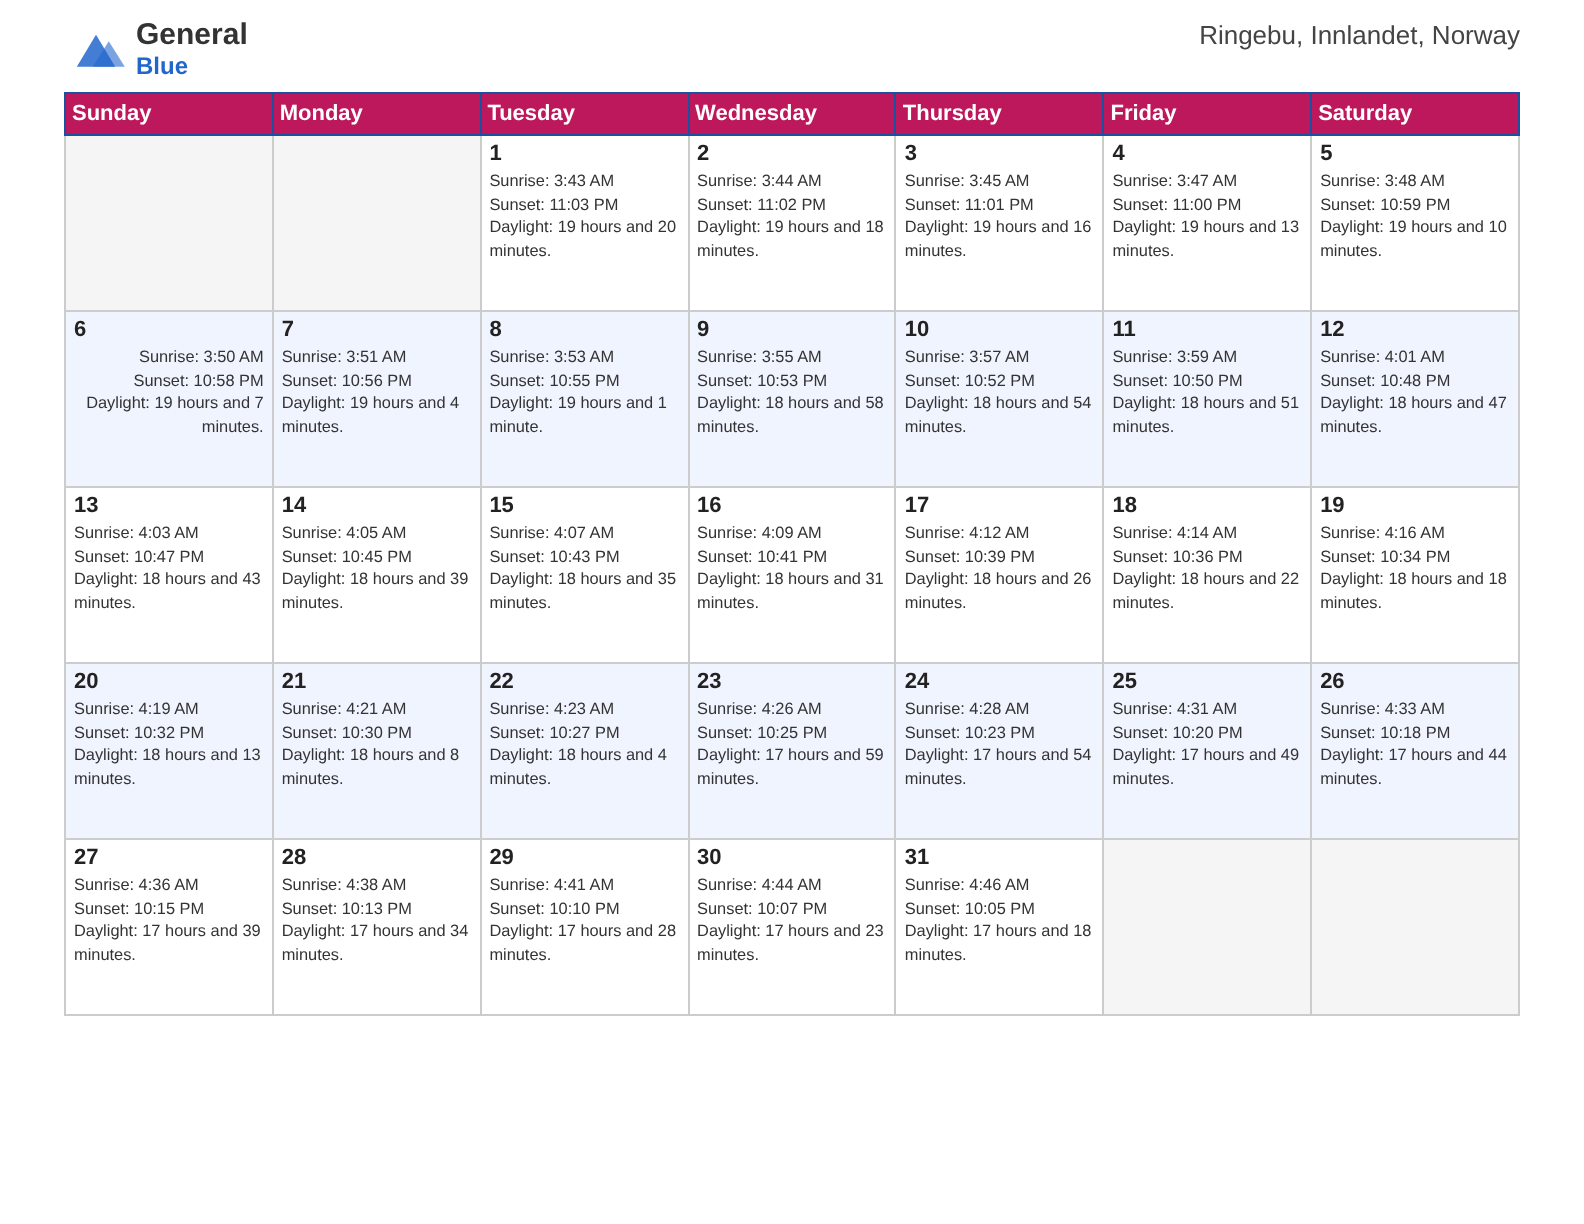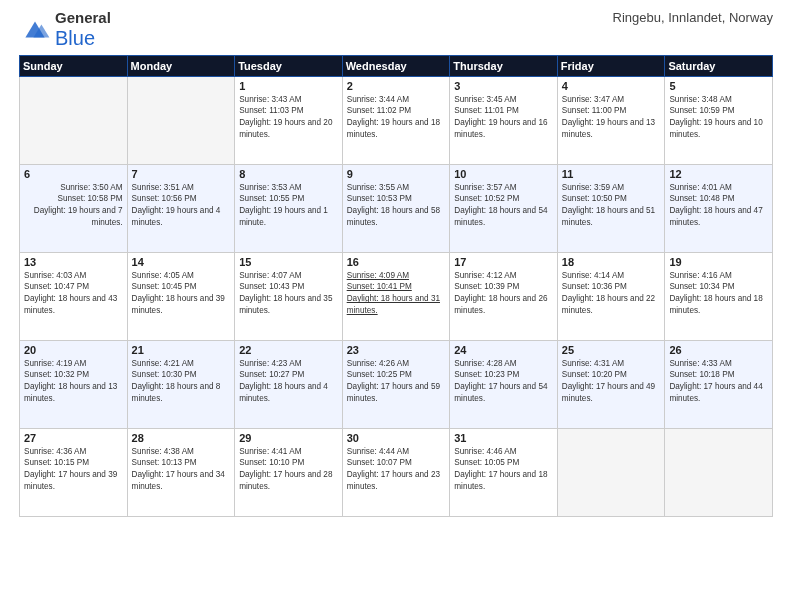--- a/index.html
+++ b/index.html
@@ -6,21 +6,21 @@
     body {
       font-family: Arial, sans-serif;
       background: #fff;
       width: 792px;
       height: 612px;
       overflow: hidden;
     }
     .page {
       width: 792px;
       height: 516px;
-      padding: 10px 19px;
+      padding: 10px 32px;
     }
     .header {
       display: flex;
       justify-content: space-between;
       align-items: flex-start;
       margin-bottom: 6px;
     }
     .logo {
       display: flex;
       align-items: center;
@@ -30,22 +30,22 @@
       display: flex;
       flex-direction: column;
       line-height: 1.1;
     }
     .logo-general {
       font-size: 15px;
       font-weight: bold;
       color: #333;
     }
     .logo-blue {
-      font-size: 20px;
-      font-weight: normal;
+      font-size: 12px;
+      font-weight: bold;
       color: #2266cc;
     }
     .logo-icon {
       width: 32px;
       height: 28px;
     }
     .title-area {
       text-align: right;
     }
     .month-title {
@@ -57,21 +57,21 @@
     .subtitle {
       font-size: 13px;
       color: #444;
     }
     .calendar {
       width: 100%;
       border-collapse: collapse;
       table-layout: fixed;
     }
     .calendar th {
-      background: #0f172a;
+      background: #be185d;
       color: #fff;
       font-size: 11px;
       font-weight: bold;
       padding: 4px 3px;
       text-align: left;
       border: 1px solid #1a50a0;
     }
     .calendar td {
       border: 1px solid #ccc;
       vertical-align: top;
@@ -225,21 +225,21 @@
 Daylight: 18 hours and 39 minutes.</div>
           </td>
           <td>
             <span class="day-number">15</span>
             <div class="day-info" style="white-space: pre-line;">Sunrise: 4:07 AM
 Sunset: 10:43 PM
 Daylight: 18 hours and 35 minutes.</div>
           </td>
           <td>
             <span class="day-number">16</span>
-            <div class="day-info" style="white-space: pre-line; text-decoration: underline;">Sunrise: 4:09 AM
+            <div class="day-info" style="white-space: pre-line;">Sunrise: 4:09 AM
 Sunset: 10:41 PM
 Daylight: 18 hours and 31 minutes.</div>
           </td>
           <td>
             <span class="day-number">17</span>
             <div class="day-info" style="white-space: pre-line;">Sunrise: 4:12 AM
 Sunset: 10:39 PM
 Daylight: 18 hours and 26 minutes.</div>
           </td>
           <td>

